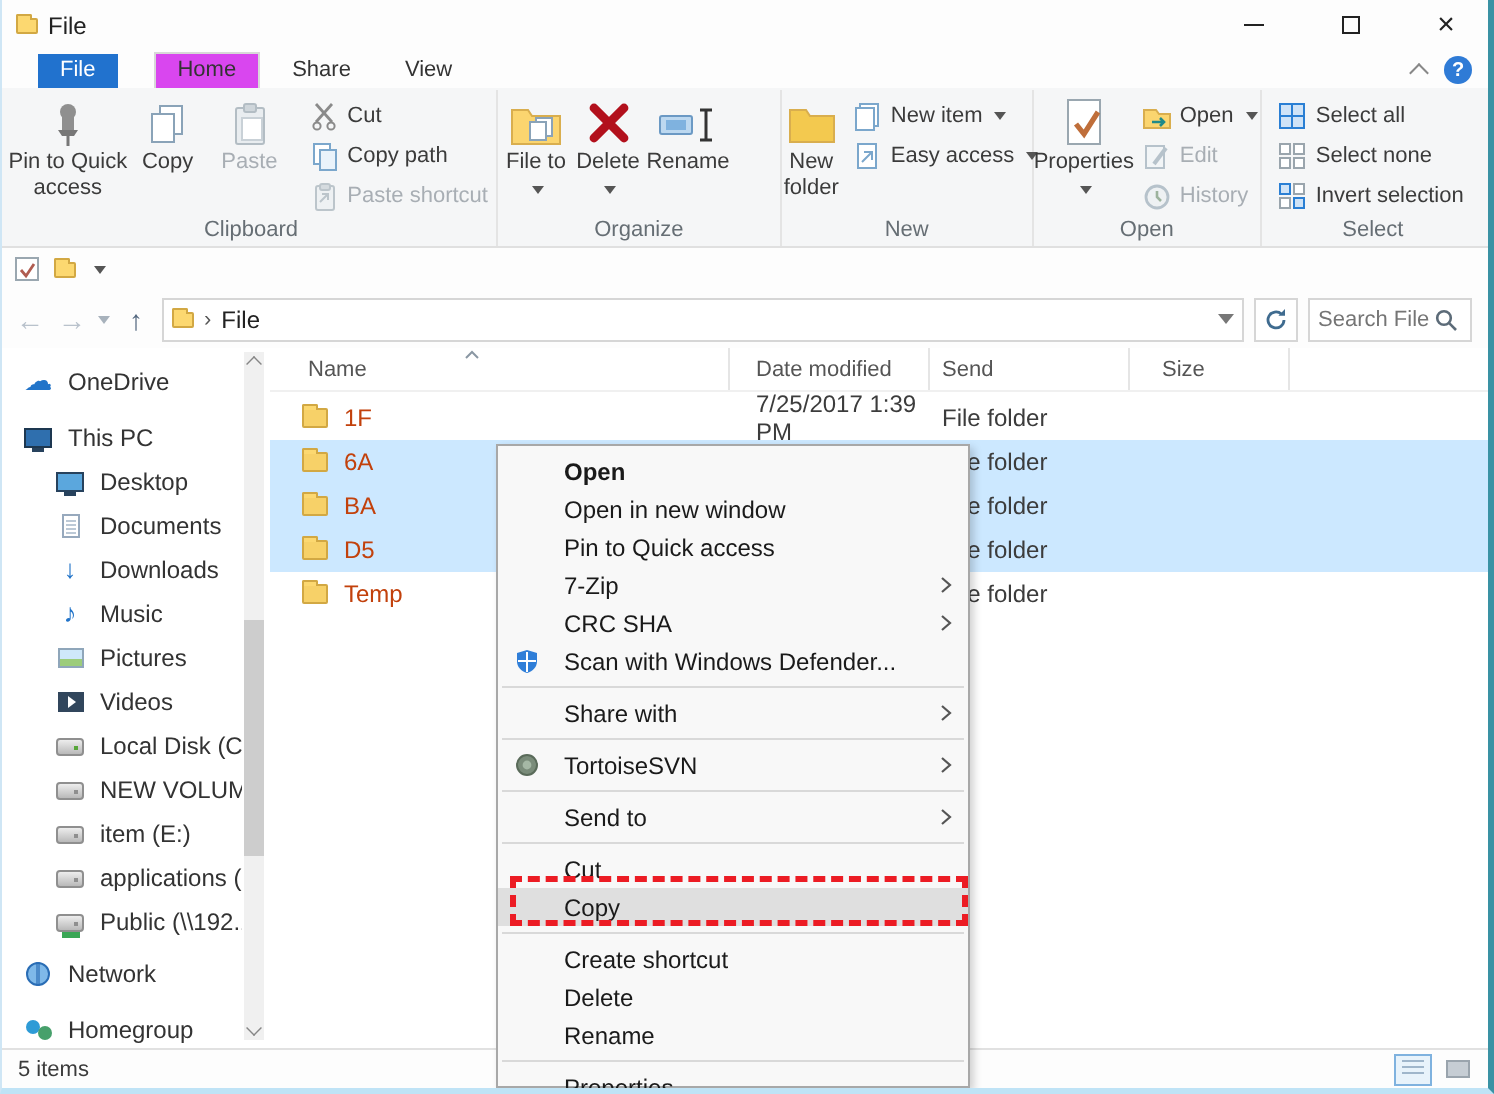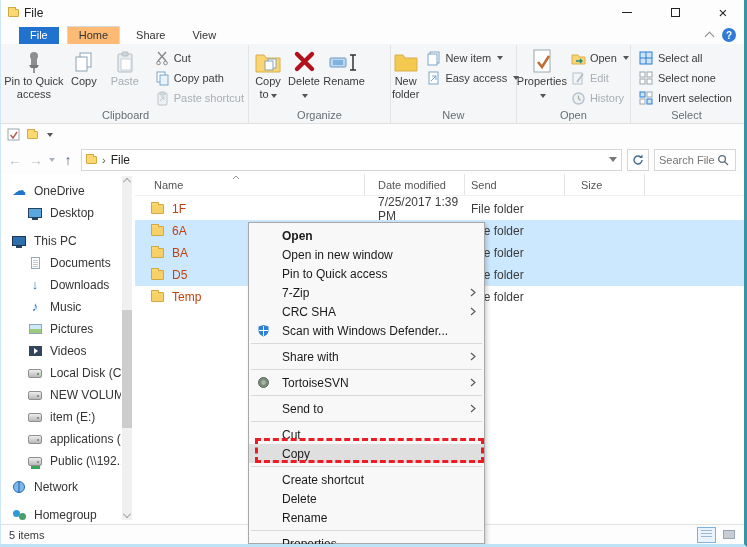--- a/index.html
+++ b/index.html
@@ -24,21 +24,21 @@
   
   .folder{ display:inline-block; width:14px; height:10px; background:#fcd870; border:1px solid #d2a843; border-radius:1px; position:relative; }
   .folder::before{ content:""; position:absolute; top:-3px; left:-1px; width:6px; height:2px; background:#fcd870; border:1px solid #d2a843; border-bottom:none; border-radius:1px 1px 0 0; }
   .folder.tiny{ width:11px; height:8px; }
   .folder.list{ width:13px; height:10px; background:#f7d168; }
 
   
   .tabrow{ height:19px; display:flex; align-items:flex-end; background:#fdfdfd; position:relative; }
   .tab{ font-size:11px; padding:2px 11px 3px 11px; color:#333; }
   .tab-file{ background:#2172ce; color:#fff; margin-left:18px; }
-  .tab-home{ background:#fdba74; border:1px solid #d8d8d8; border-bottom:none; margin-left:8px; }
+  .tab-home{ background:#d946ef; border:1px solid #d8d8d8; border-bottom:none; margin-left:18px; }
   .tab-plain{ margin-left:5px; }
   .ribbon-right{ position:absolute; right:8px; top:3px; display:flex; align-items:center; gap:9px; }
   .chev-up{ width:7px; height:7px; border-left:1px solid #888; border-top:1px solid #888; transform:rotate(45deg); margin-top:3px; }
   .help{ width:14px; height:14px; border-radius:50%; background:#2f7bd6; color:#fff; font-size:10px; display:flex; align-items:center; justify-content:center; font-weight:bold; }
   .help::before{ content:"?"; }
 
   
   .ribbon{ height:80px; background:#f5f6f7; border-bottom:1px solid #e0e0e0; display:flex; padding:1px 2px 0 2px; }
   .rgroup{ display:flex; flex-direction:column; border-right:1px solid #e4e4e4; padding:0 1px; }
   .gbody{ flex:1; display:flex; align-items:flex-start; }
@@ -250,21 +250,21 @@
     <div class="rgroup" style="width:143px">
       <div class="gbody">
         <div class="rbig" style="width:36px">
           <span class="ric">
             <svg width="26" height="23">
                 <path d="M1 5h8l2 3h14v14H1z" fill="#fbd56f" stroke="#d9ae4e"></path>
                 <rect x="13" y="9" width="8" height="9" fill="#fff" stroke="#8aa3b8"></rect>
                 <rect x="10" y="11" width="8" height="9" fill="#fff" stroke="#8aa3b8"></rect>
               </svg>
           </span>
-          <span><span>Copy to</span><span class="car"></span></span>
+          <span><span>File to</span><span class="car"></span></span>
         </div>
         <div class="rbig" style="width:36px">
           <span class="ric">
             <svg width="23" height="23">
                 <path d="M4 4L19 19M19 4L4 19" stroke="#b2101c" stroke-width="4.4" stroke-linecap="round"></path>
               </svg>
           </span>
           <span><span>Delete</span> <span class="car"></span></span>
         </div>
         <div class="rbig" style="width:44px">
@@ -445,31 +445,31 @@
   <div class="main">
 
     <div class="sidebar">
       <div class="snav">
         <div class="sitem">
           <span class="ic">
               <i class="ic-cloud"></i>
             </span>
           <span>OneDrive</span>
         </div>
+        <div class="sitem gap6">
+          <span class="ic">
+              <i class="ic-monitor dark"></i>
+            </span>
+          <span>This PC</span>
+        </div>
         <div class="sitem child">
           <span class="ic">
               <i class="ic-monitor"></i>
             </span>
           <span>Desktop</span>
-        </div>
-        <div class="sitem gap6">
-          <span class="ic">
-              <i class="ic-monitor dark"></i>
-            </span>
-          <span>This PC</span>
         </div>
         <div class="sitem child">
           <span class="ic">
               <i class="ic-doc"></i>
             </span>
           <span>Documents</span>
         </div>
         <div class="sitem child">
           <span class="ic">
               <i class="ic-down"></i>

